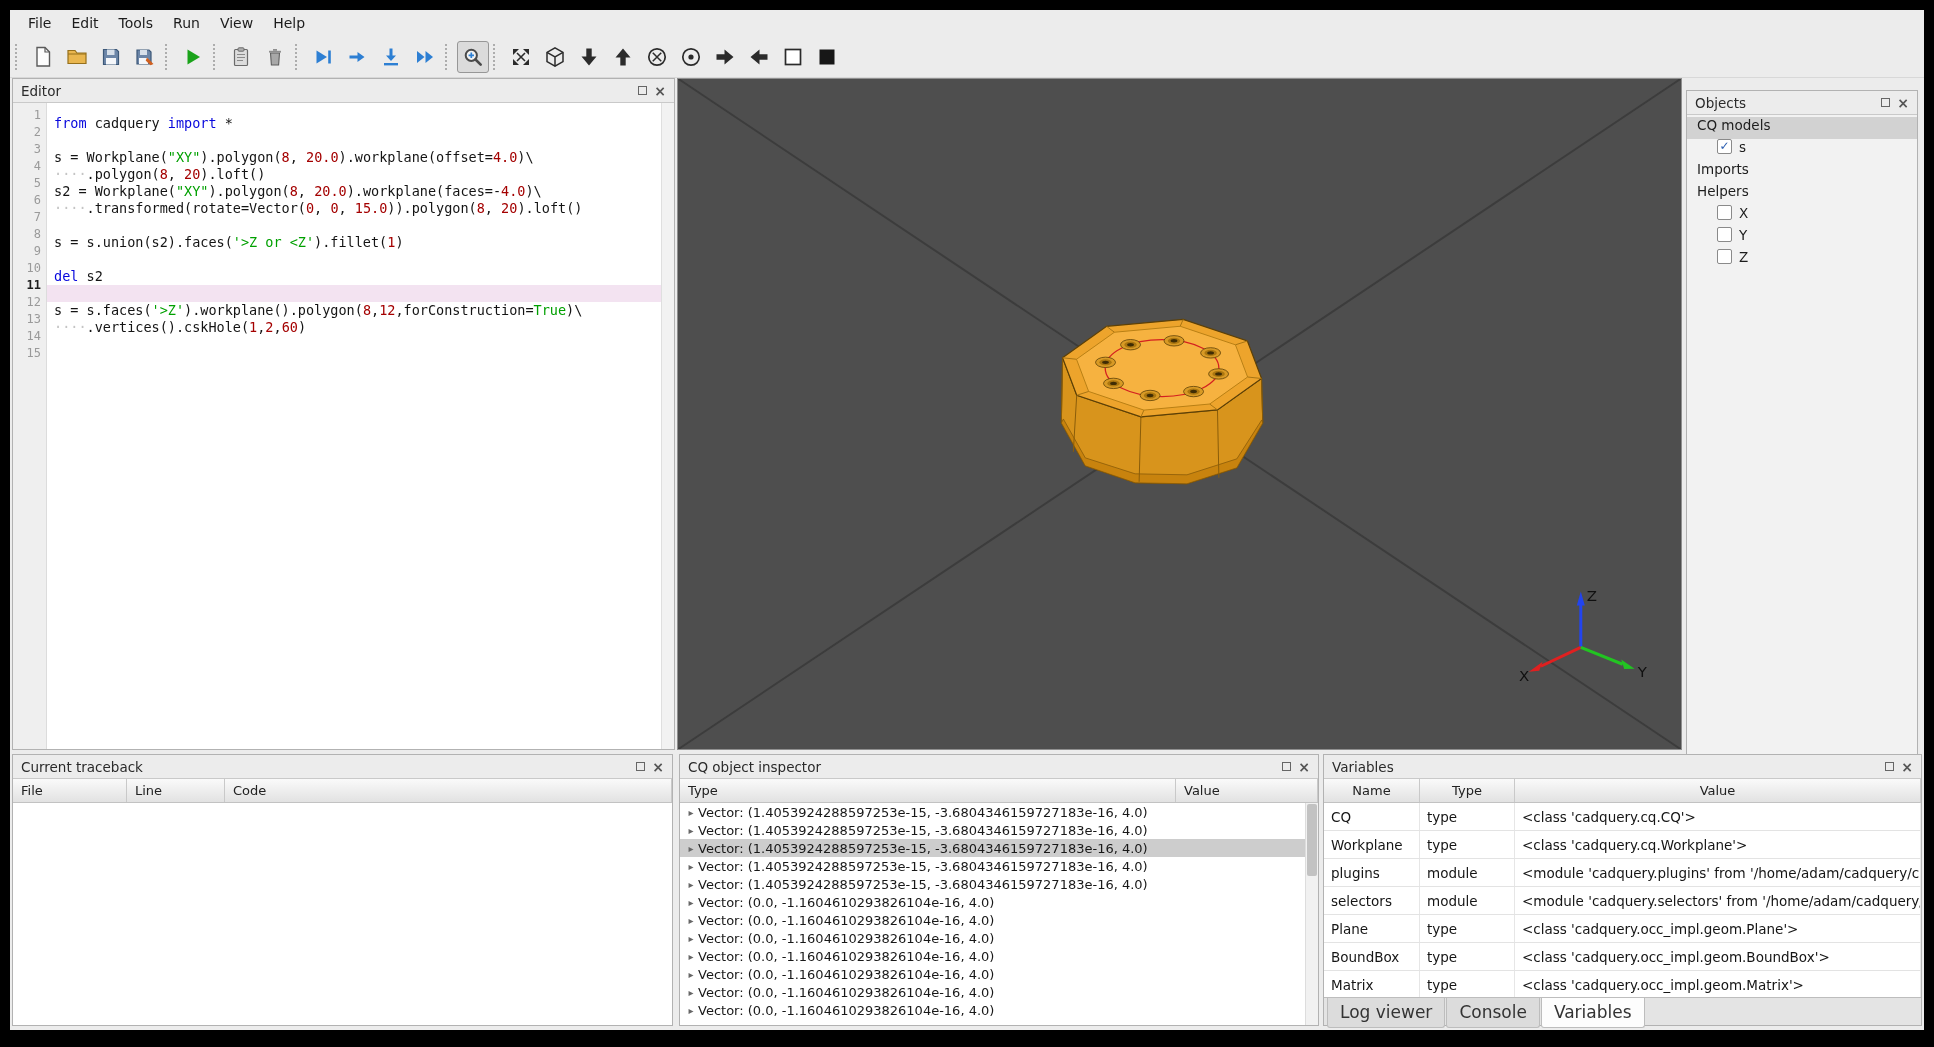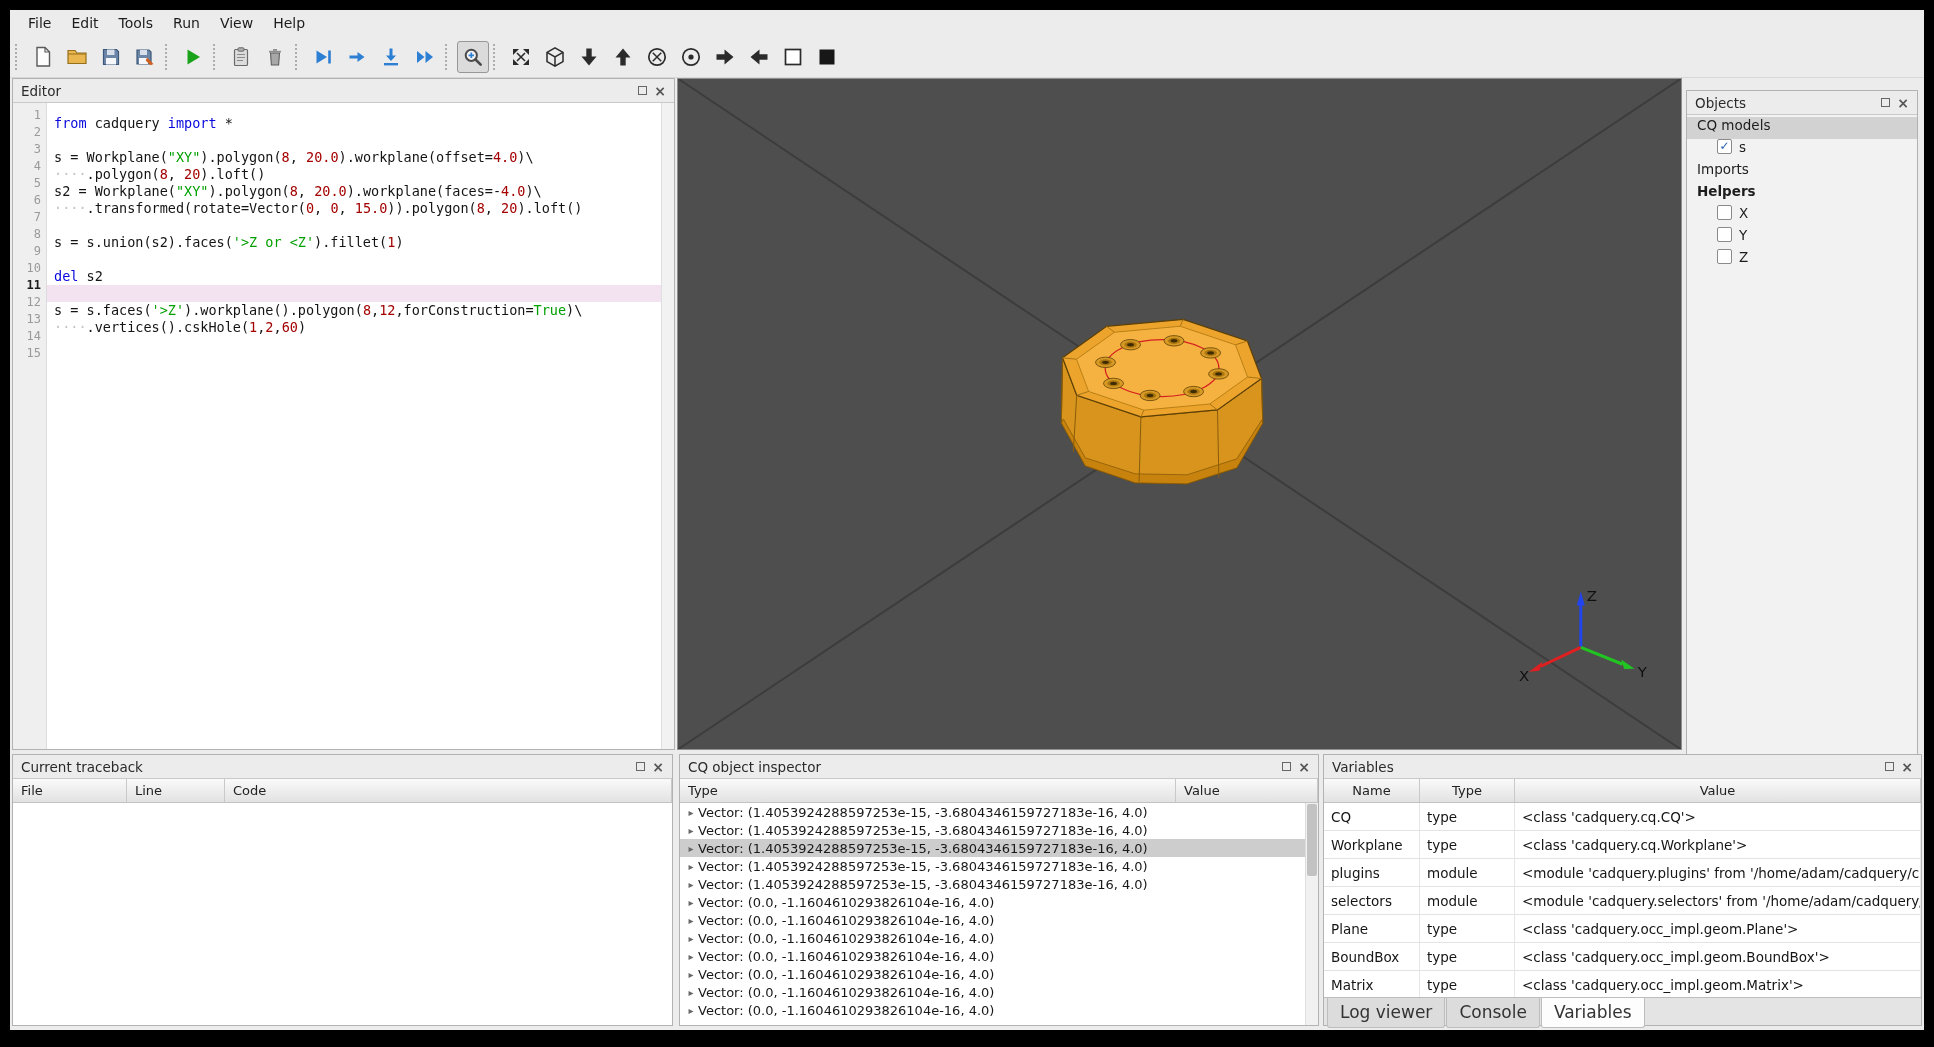--- a/index.html
+++ b/index.html
@@ -453,21 +453,21 @@
         <div class="trow sel" style="padding-left: 10px;">
           <span class="tlabel">CQ models</span>
         </div>
         <div class="trow" style="padding-left: 30px;">
           <span class="cb on">✓</span>
           <span class="tlabel">s</span>
         </div>
         <div class="trow" style="padding-left: 10px;">
           <span class="tlabel">Imports</span>
         </div>
-        <div class="trow" style="padding-left: 10px; font-weight: bold;">
+        <div class="trow" style="padding-left: 10px;">
           <span class="tlabel">Helpers</span>
         </div>
         <div class="trow" style="padding-left: 30px;">
           <span class="cb"></span>
           <span class="tlabel">X</span>
         </div>
         <div class="trow" style="padding-left: 30px;">
           <span class="cb"></span>
           <span class="tlabel">Y</span>
         </div>

